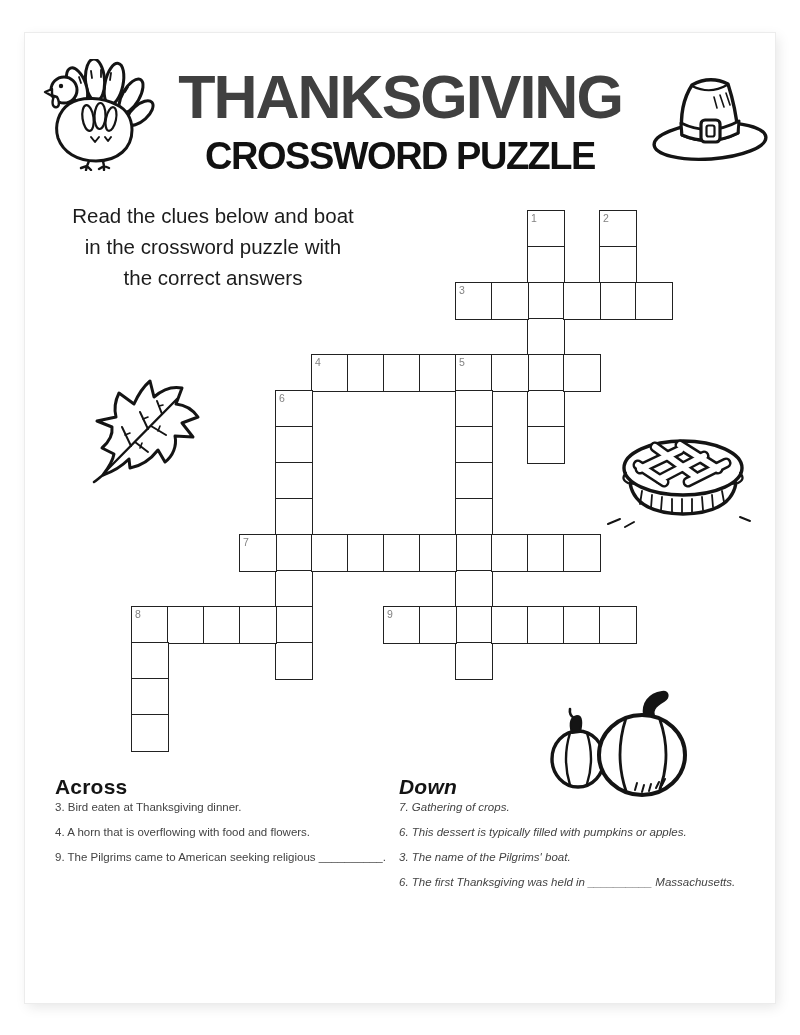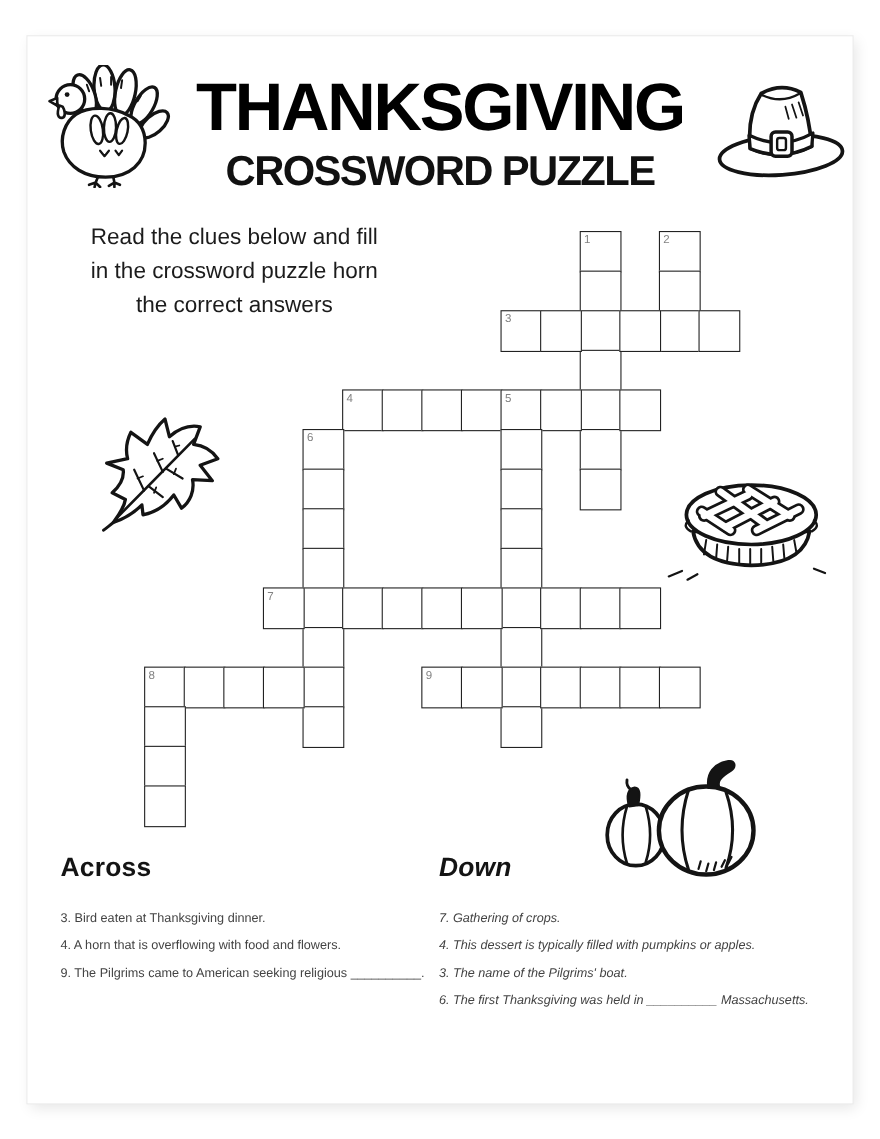--- a/index.html
+++ b/index.html
@@ -8,21 +8,21 @@
     position:absolute; left:25px; top:33px; width:750px; height:970px;
     background:#ffffff;
     box-shadow:0 0 0 1px #ececec, 3px 4px 12px rgba(0,0,0,.10);
   }
   .abs { position:absolute; }
 
   
   .title-block { position:absolute; left:110px; right:110px; top:34px; text-align:center; }
   .title-main {
     font-weight:900; font-size:61px; line-height:1.0; letter-spacing:-2px;
-    color:#000000; white-space:nowrap;
+    color:#404040; white-space:nowrap;
   }
   .title-sub {
     margin-top:9px; font-weight:900; font-size:38px; line-height:1.0; letter-spacing:-1.5px;
     color:#111; white-space:nowrap;
   }
 
   
   .instructions {
     position:absolute; left:18px; top:167px; width:340px;
     text-align:center; font-size:20.5px; line-height:31px; color:#1c1c1c;
@@ -36,21 +36,21 @@
   }
   .cw-num {
     position:absolute; top:1px; left:3px;
     font-size:10.5px; font-weight:400; color:#828282;
   }
 
   
   .clues-col { position:absolute; top:742px; }
   .clues-across { left:30px; width:335px; }
   .clues-down { left:374px; width:360px;font-style:italic; }
-  .clue-heading { font-size:24px; font-weight:800; color:#141414; letter-spacing:.2px; margin-bottom:26px; }
+  .clue-heading { font-size:21px; font-weight:800; color:#141414; letter-spacing:.2px; margin-bottom:2px; }
   .clue { font-size:11.5px; color:#434343; line-height:13px; margin-bottom:12px; white-space:nowrap; }
 
   
   .footer {
     position:absolute; left:0; right:0; top:944px; text-align:center;
     font-size:9.5px; letter-spacing:1.4px; color:#3a3a3a;
   }
 
   svg .ink { stroke:#141414; fill:none; stroke-linecap:round; stroke-linejoin:round; }
   svg .fillw { fill:#ffffff; }
@@ -95,22 +95,22 @@
       <path class="fillw" d="M34,62 Q31,32 44,12 Q62,2 80,11 Q88,36 90,60 Q62,74 34,62 Z"></path>
       <path d="M44,13 Q62,22 79,12" stroke-width="2.2"></path>
       <path class="fillw" d="M33,50 Q62,64 91,48 L90,60 Q62,74 34,62 Z" stroke-width="3"></path>
       <rect class="fillw" x="53" y="47" width="19" height="22" rx="4" stroke-width="3.2"></rect>
       <rect x="58.5" y="52.5" width="8" height="11" rx="2" stroke-width="2.2"></rect>
       <path d="M72,22 l4,12 M78,20 l4,12 M66,24 l3,11" stroke-width="1.6"></path>
     </g>
   </svg>
 
   <div class="instructions">
-    <div>Read the clues below and fill</div>
-    <div>in the crossword puzzle horn</div>
+    <div>Read the clues below and boat</div>
+    <div>in the crossword puzzle with</div>
     <div>the correct answers</div>
   </div>
 
   <div class="grid">
       <div class="cw-cell" style="left: 396px; top: 0px;">
         <span class="cw-num">1</span>
       </div>
       <div class="cw-cell" style="left: 396px; top: 36px;"></div>
       <div class="cw-cell" style="left: 396px; top: 72px;"></div>
       <div class="cw-cell" style="left: 396px; top: 108px;"></div>
@@ -241,20 +241,20 @@
         <div class="clue">3. Bird eaten at Thanksgiving dinner.</div>
         <div class="clue">4. A horn that is overflowing with food and flowers.</div>
         <div class="clue">9. The Pilgrims came to American seeking religious __________.</div>
       </div>
   </div>
 
   <div class="clues-col clues-down">
     <div class="clue-heading">Down</div>
     <div>
         <div class="clue">7. Gathering of crops.</div>
-        <div class="clue">4. This dessert is typically filled with pumpkins or apples.</div>
+        <div class="clue">6. This dessert is typically filled with pumpkins or apples.</div>
         <div class="clue">3. The name of the Pilgrims' boat.</div>
         <div class="clue">6. The first Thanksgiving was held in __________ Massachusetts.</div>
       </div>
   </div>
 
 
 </div>
 
 </body></html>

